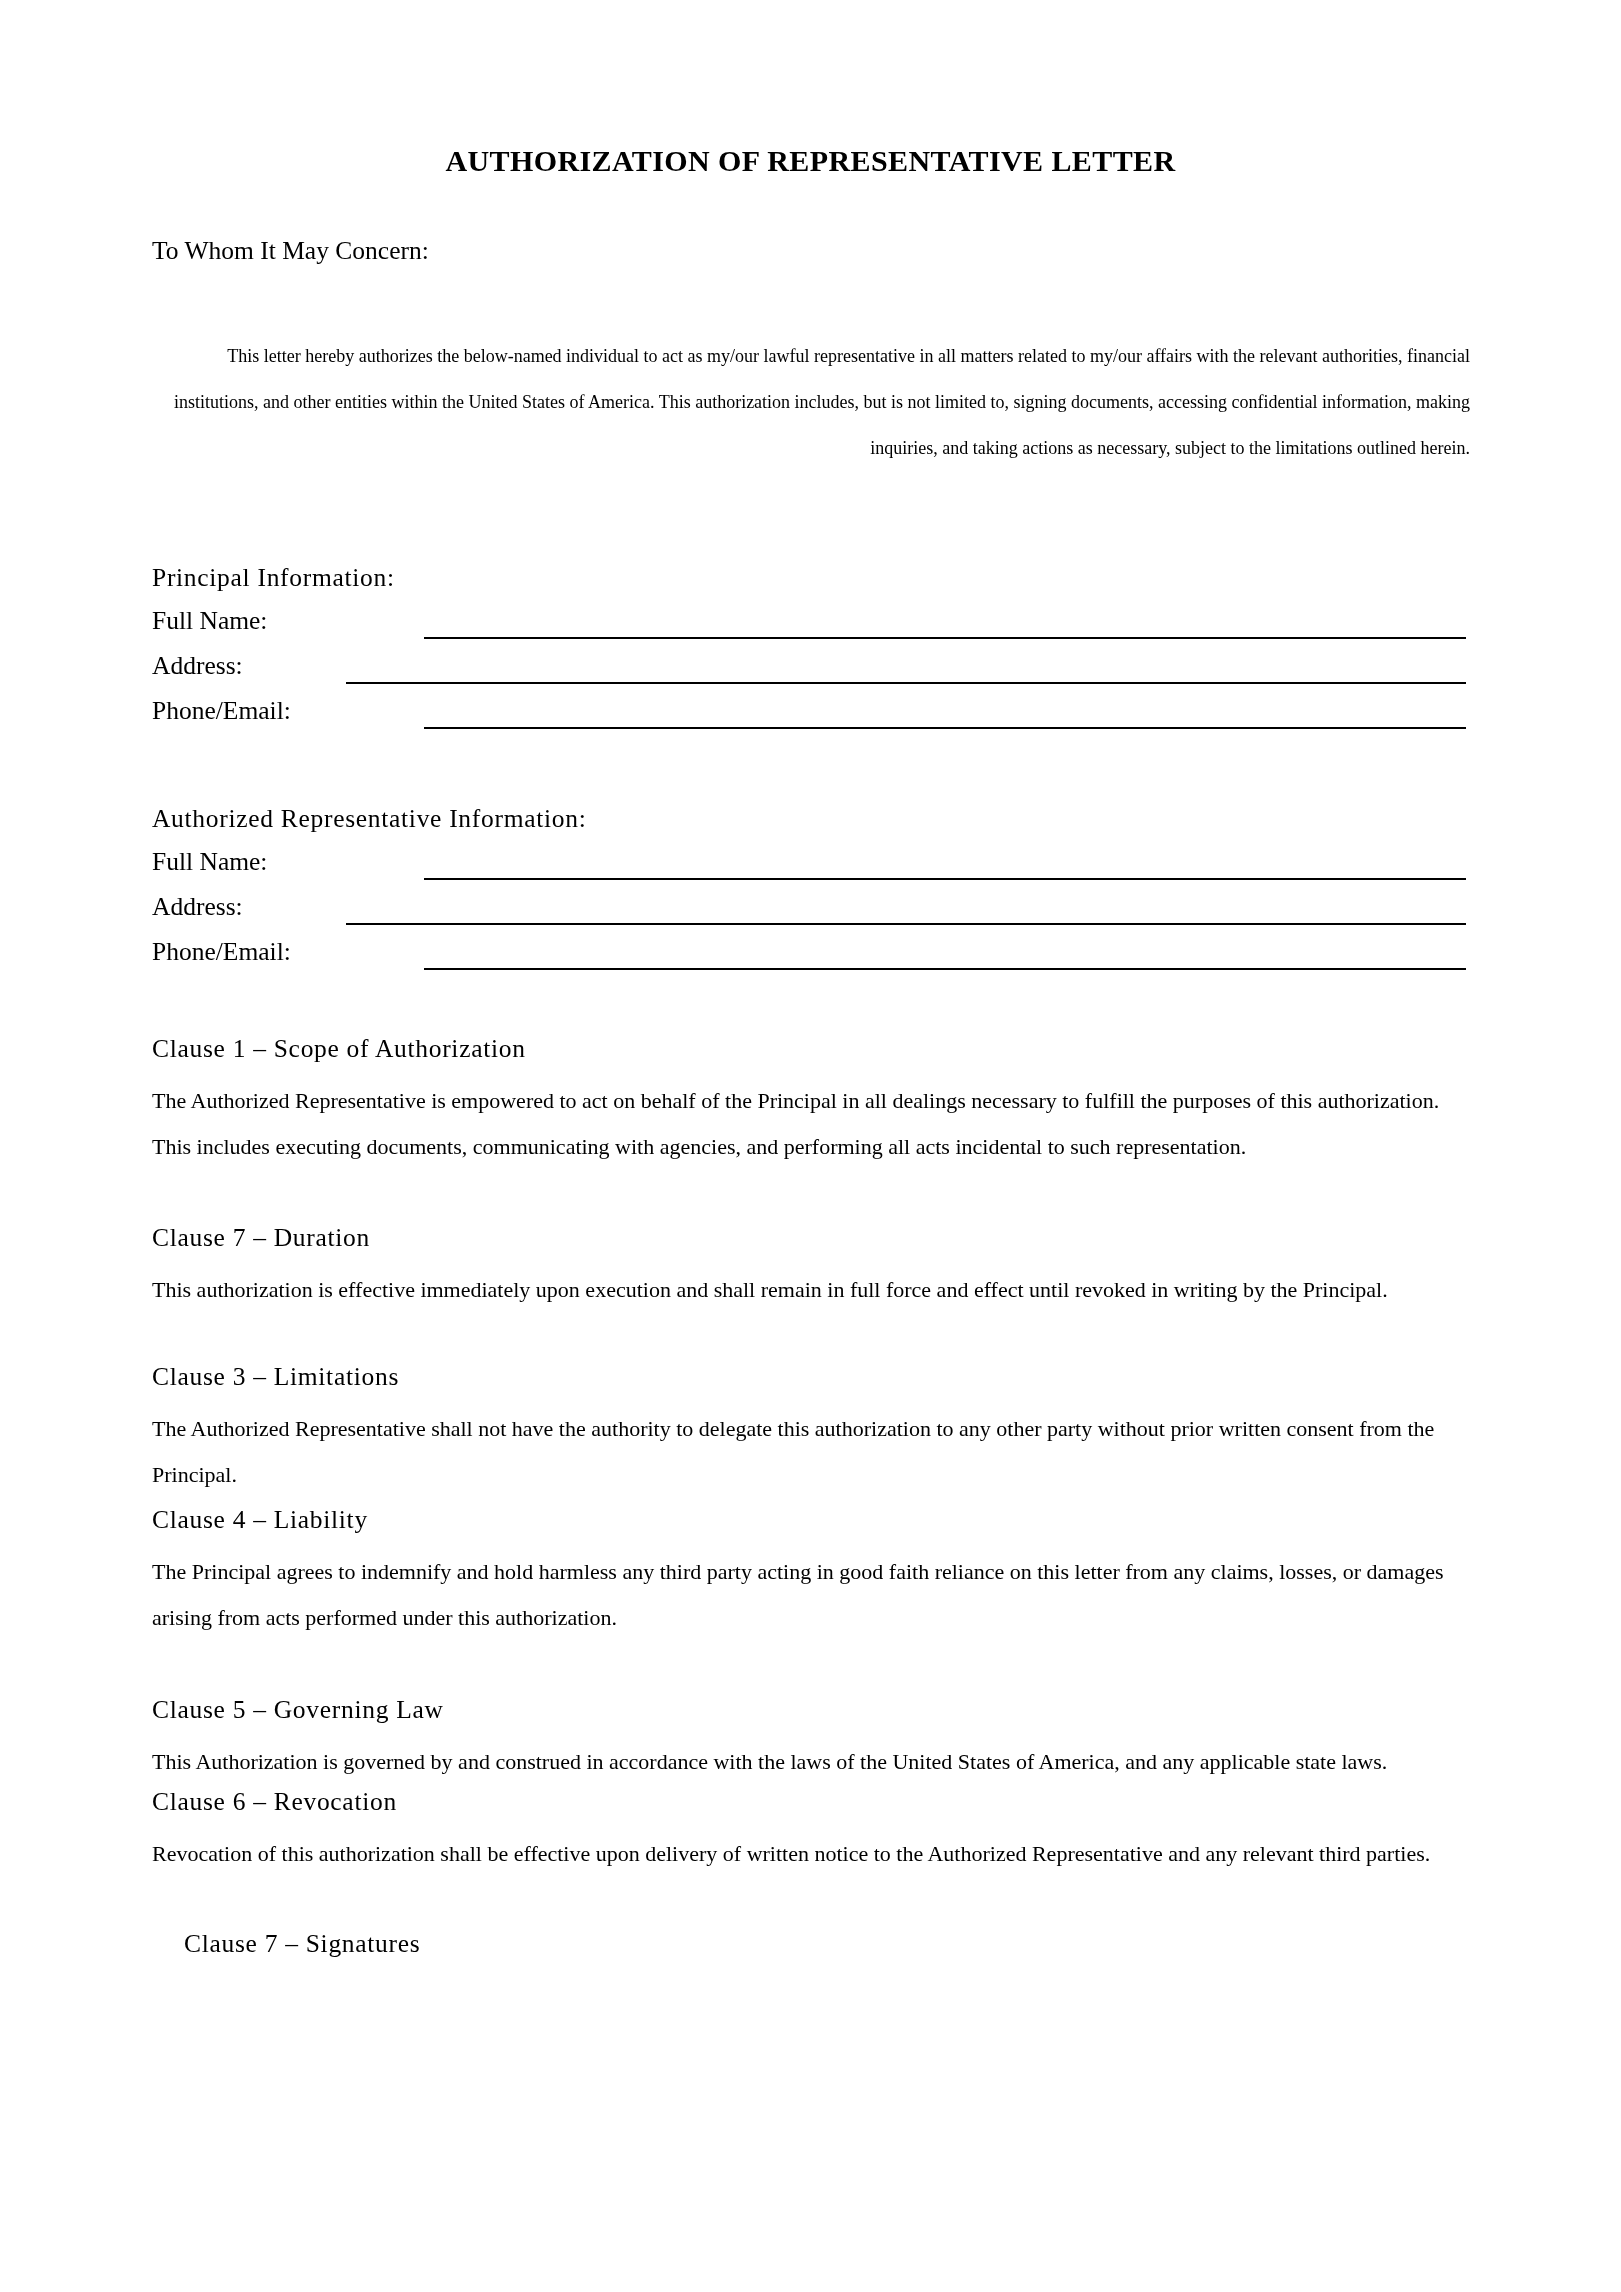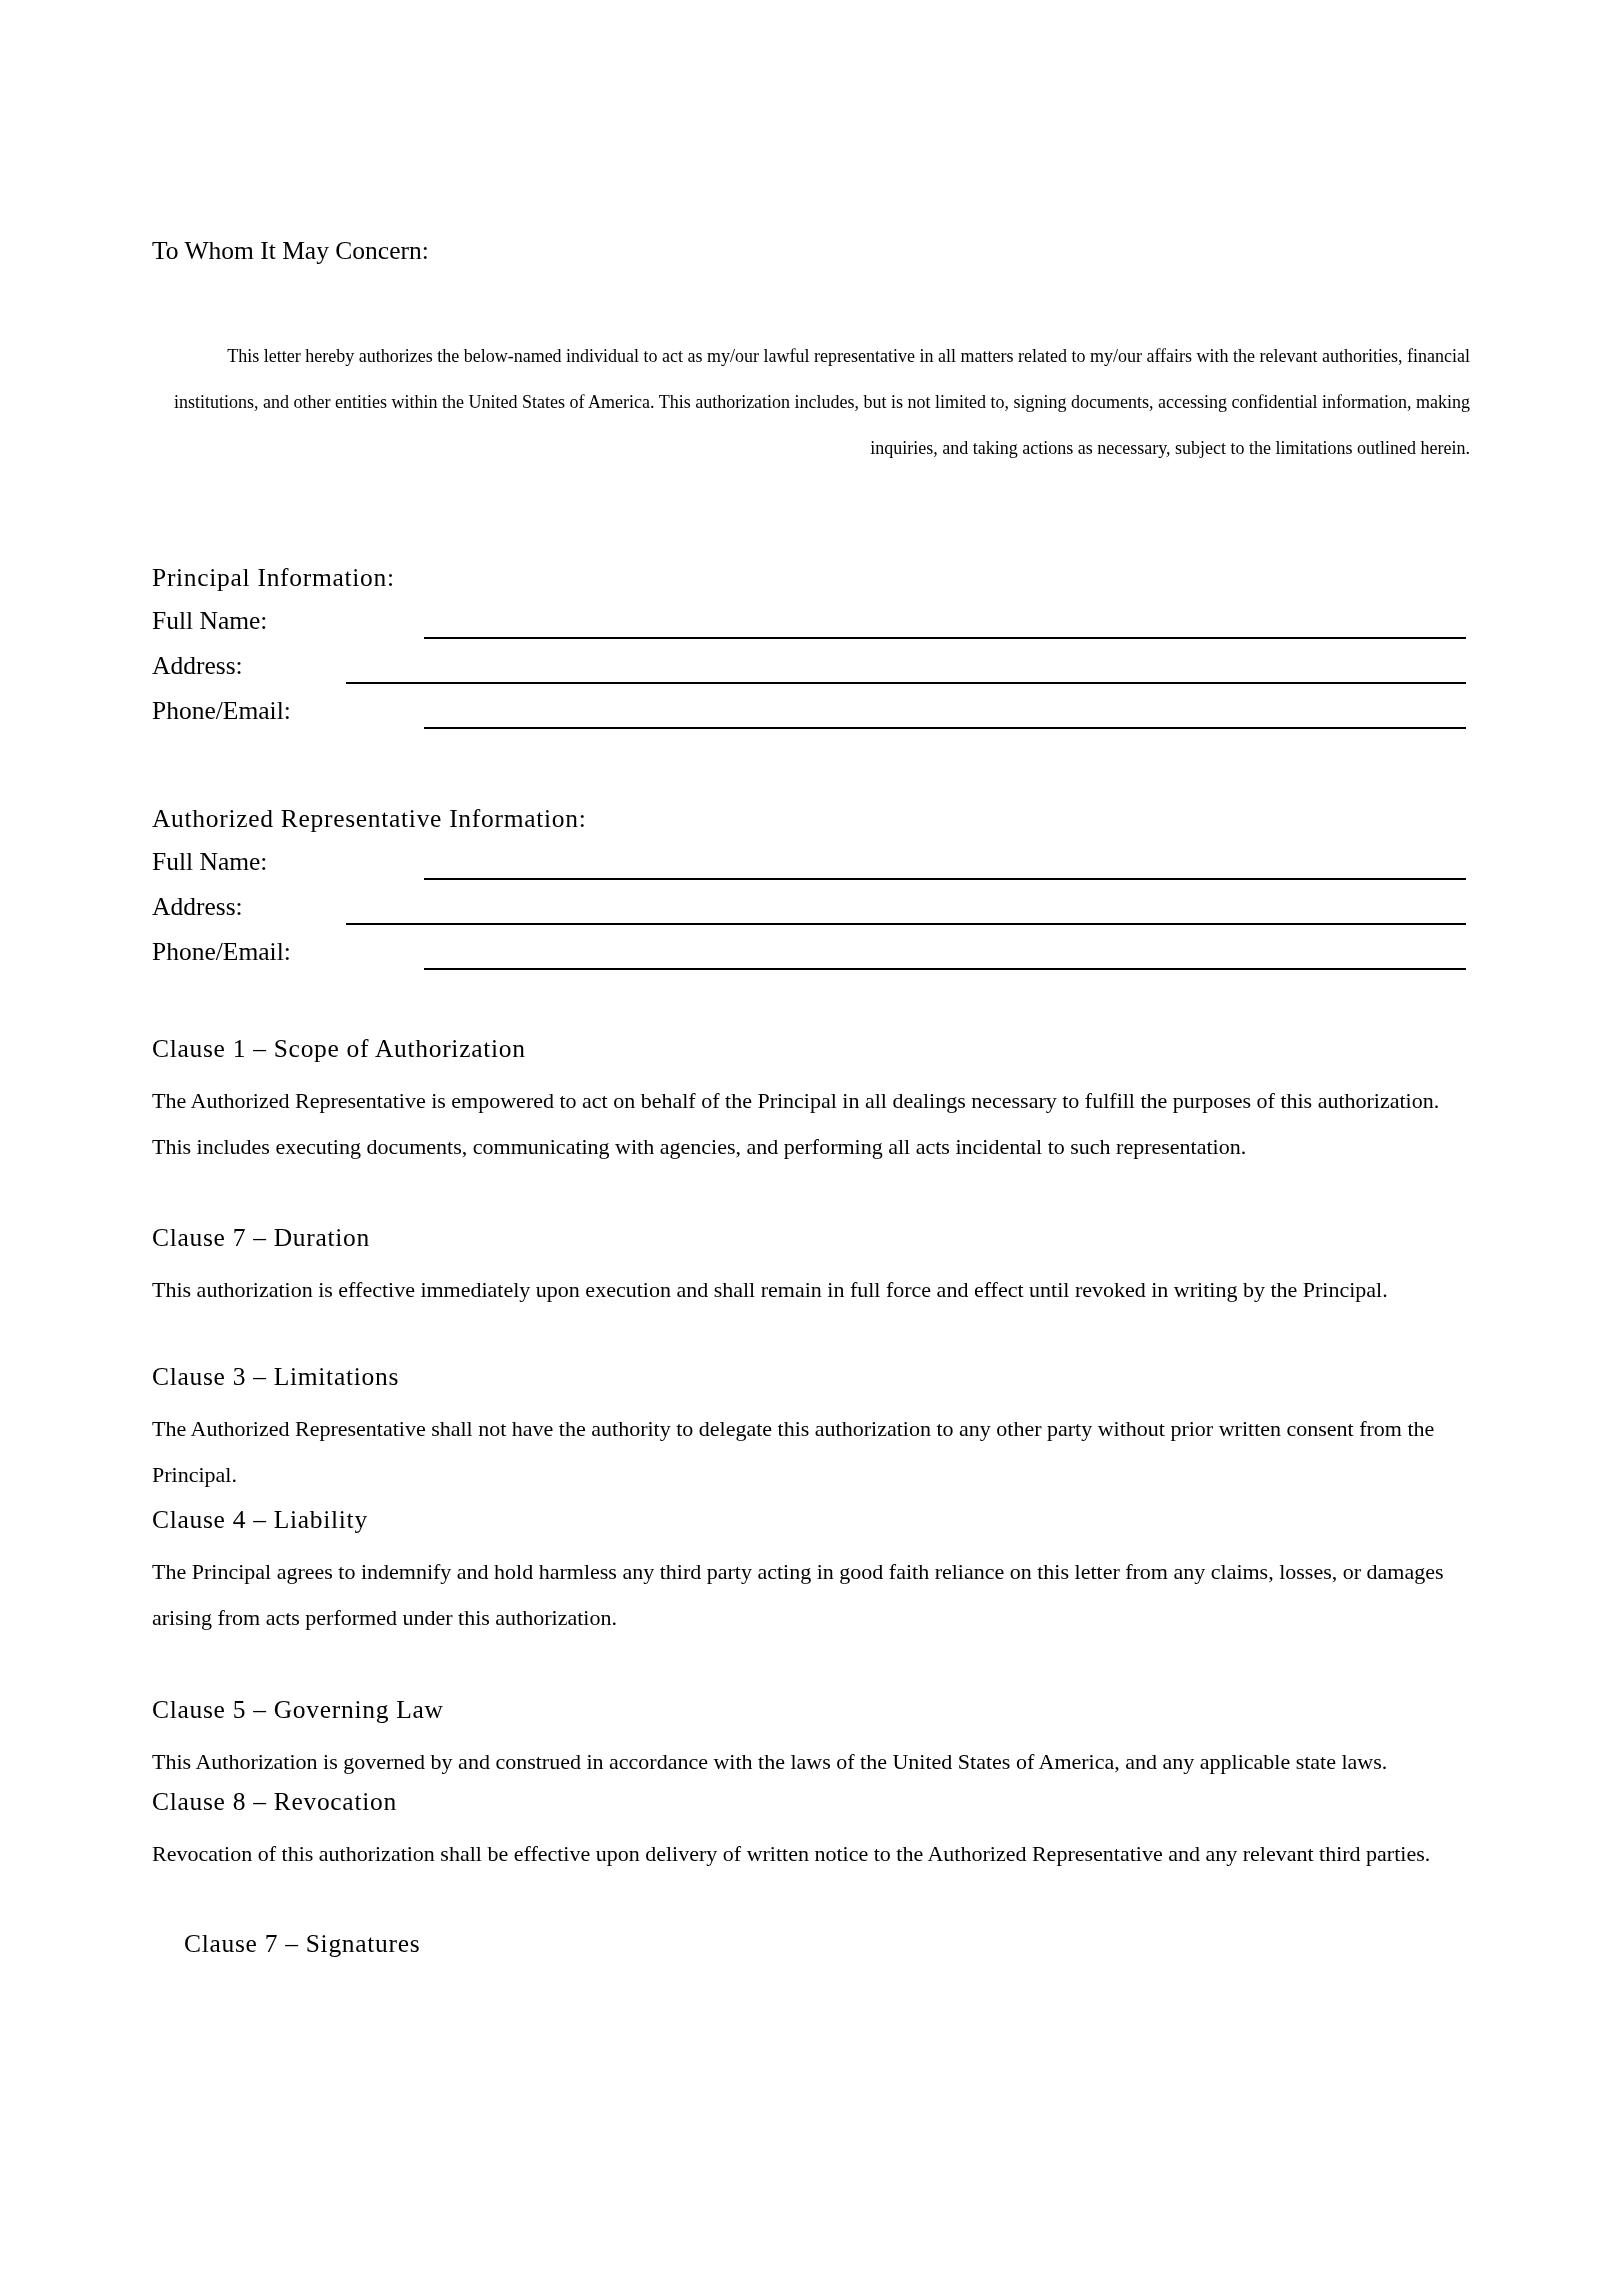--- a/index.html
+++ b/index.html
@@ -117,20 +117,21 @@
   .c4 { top: 1505px; }
   .c5 { top: 1647px; margin-top: 48px; }
   .c6 { top: 1787px; }
   .c7 { top: 1929px; margin-left: 32px; }
 </style>
 </head>
 <body>
 
 <div class="page">
 
+  <h1 class="doc-title">AUTHORIZATION OF REPRESENTATIVE LETTER</h1>
 
   <div class="block salutation">To Whom It May Concern:</div>
 
   <div class="block intro">This letter hereby authorizes the below-named individual to act as my/our lawful representative in all matters related to my/our affairs with the relevant authorities, financial institutions, and other entities within the United States of America. This authorization includes, but is not limited to, signing documents, accessing confidential information, making inquiries, and taking actions as necessary, subject to the limitations outlined herein.</div>
 
   <div class="form-section principal">
     <div class="section-heading">Principal Information:</div>
 
     <div class="field-row">
       <span class="field-label">Full Name:</span>
@@ -186,21 +187,21 @@
     <div class="clause-title">Clause 4 – Liability</div>
     <p class="clause-body">The Principal agrees to indemnify and hold harmless any third party acting in good faith reliance on this letter from any claims, losses, or damages arising from acts performed under this authorization.</p>
   </div>
 
   <div class="clause c5">
     <div class="clause-title">Clause 5 – Governing Law</div>
     <p class="clause-body">This Authorization is governed by and construed in accordance with the laws of the United States of America, and any applicable state laws.</p>
   </div>
 
   <div class="clause c6">
-    <div class="clause-title">Clause 8 – Revocation</div>
+    <div class="clause-title">Clause 6 – Revocation</div>
     <p class="clause-body">Revocation of this authorization shall be effective upon delivery of written notice to the Authorized Representative and any relevant third parties.</p>
   </div>
 
   <div class="clause c7">
     <div class="clause-title">Clause 7 – Signatures</div>
     <p class="clause-body"></p>
   </div>
 
 </div>
 

